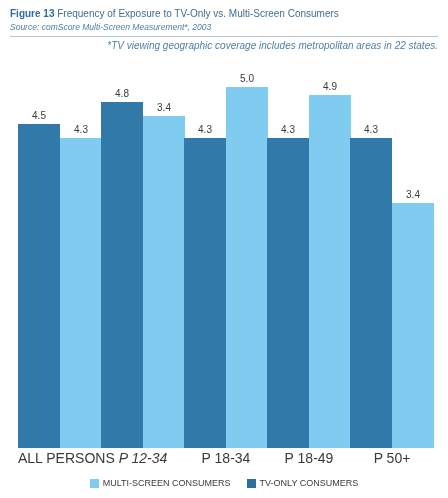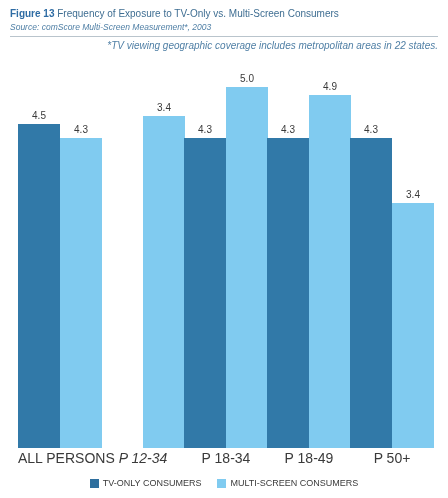--- a/index.html
+++ b/index.html
@@ -156,20 +156,24 @@
       <div class="bar-wrap" style="left: 0px; width: 42px;">
         <div class="bar dark" style="height: 324.495px; background: rgb(49, 121, 168);"></div>
         <div class="bar-value" style="bottom: 326.495px;">4.5</div>
       </div>
       <div class="bar-wrap" style="left: 42px; width: 42px;">
         <div class="bar light" style="height: 310.073px; background: rgb(128, 203, 240);"></div>
         <div class="bar-value" style="bottom: 312.073px;">4.3</div>
       </div>
     </div>
     <div class="group" style="left: 101px; width: 84px;">
+      <div class="bar-wrap" style="left: 0px; width: 42px;">
+        <div class="bar dark" style="height: 346.128px; background: rgb(49, 121, 168);"></div>
+        <div class="bar-value" style="bottom: 348.128px;">4.8</div>
+      </div>
       <div class="bar-wrap" style="left: 42px; width: 42px;">
         <div class="bar light" style="height: 331.706px; background: rgb(128, 203, 240);"></div>
         <div class="bar-value" style="bottom: 333.706px;">3.4</div>
       </div>
     </div>
     <div class="group" style="left: 184px; width: 84px;">
       <div class="bar-wrap" style="left: 0px; width: 42px;">
         <div class="bar dark" style="height: 310.073px; background: rgb(49, 121, 168);"></div>
         <div class="bar-value" style="bottom: 312.073px;">4.3</div>
       </div>
@@ -203,20 +207,20 @@
 <div id="categories">
     <div class="cat-label" style="left: 18px; width: 84px;">ALL PERSONS</div>
     <div class="cat-label" style="left: 101px; width: 84px; font-style: italic;">P 12-34</div>
     <div class="cat-label" style="left: 184px; width: 84px;">P 18-34</div>
     <div class="cat-label" style="left: 267px; width: 84px;">P 18-49</div>
     <div class="cat-label" style="left: 350px; width: 84px;">P 50+</div>
   </div>
 
 <div id="legend">
     <div class="legend-item">
+      <span class="legend-swatch light"></span>
+      <span class="legend-label">MULTI-SCREEN CONSUMERS</span>
+    </div>
+    <div class="legend-item">
       <span class="legend-swatch dark"></span>
       <span class="legend-label">TV-ONLY CONSUMERS</span>
     </div>
-    <div class="legend-item">
-      <span class="legend-swatch light"></span>
-      <span class="legend-label">MULTI-SCREEN CONSUMERS</span>
-    </div>
   </div>
 
 </body></html>

